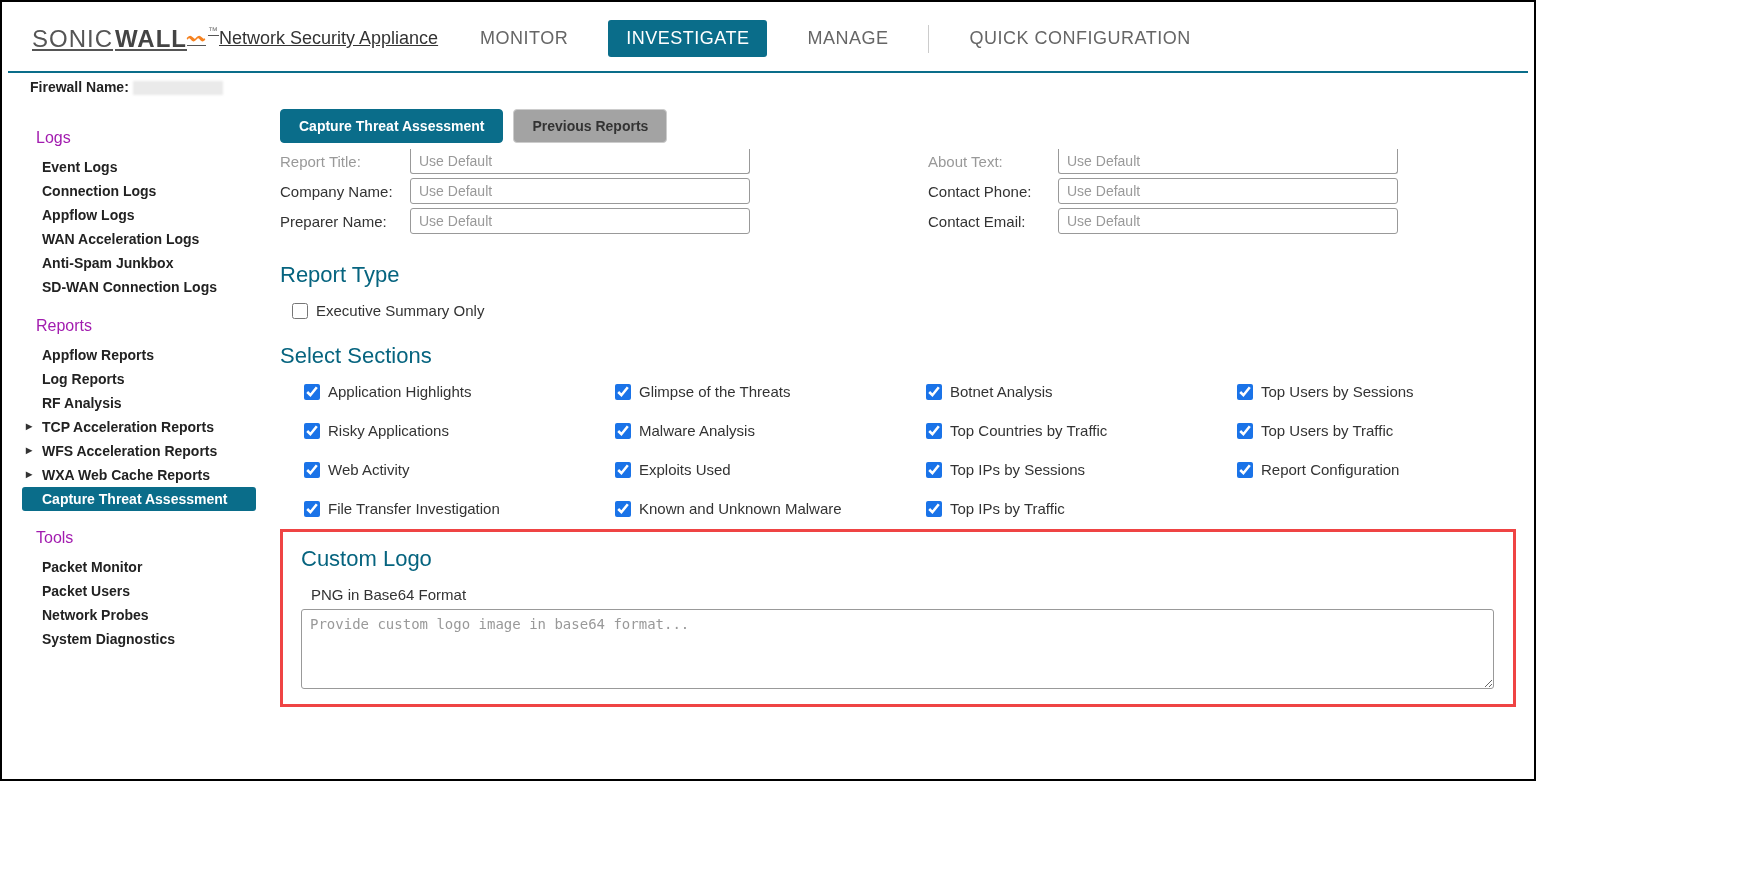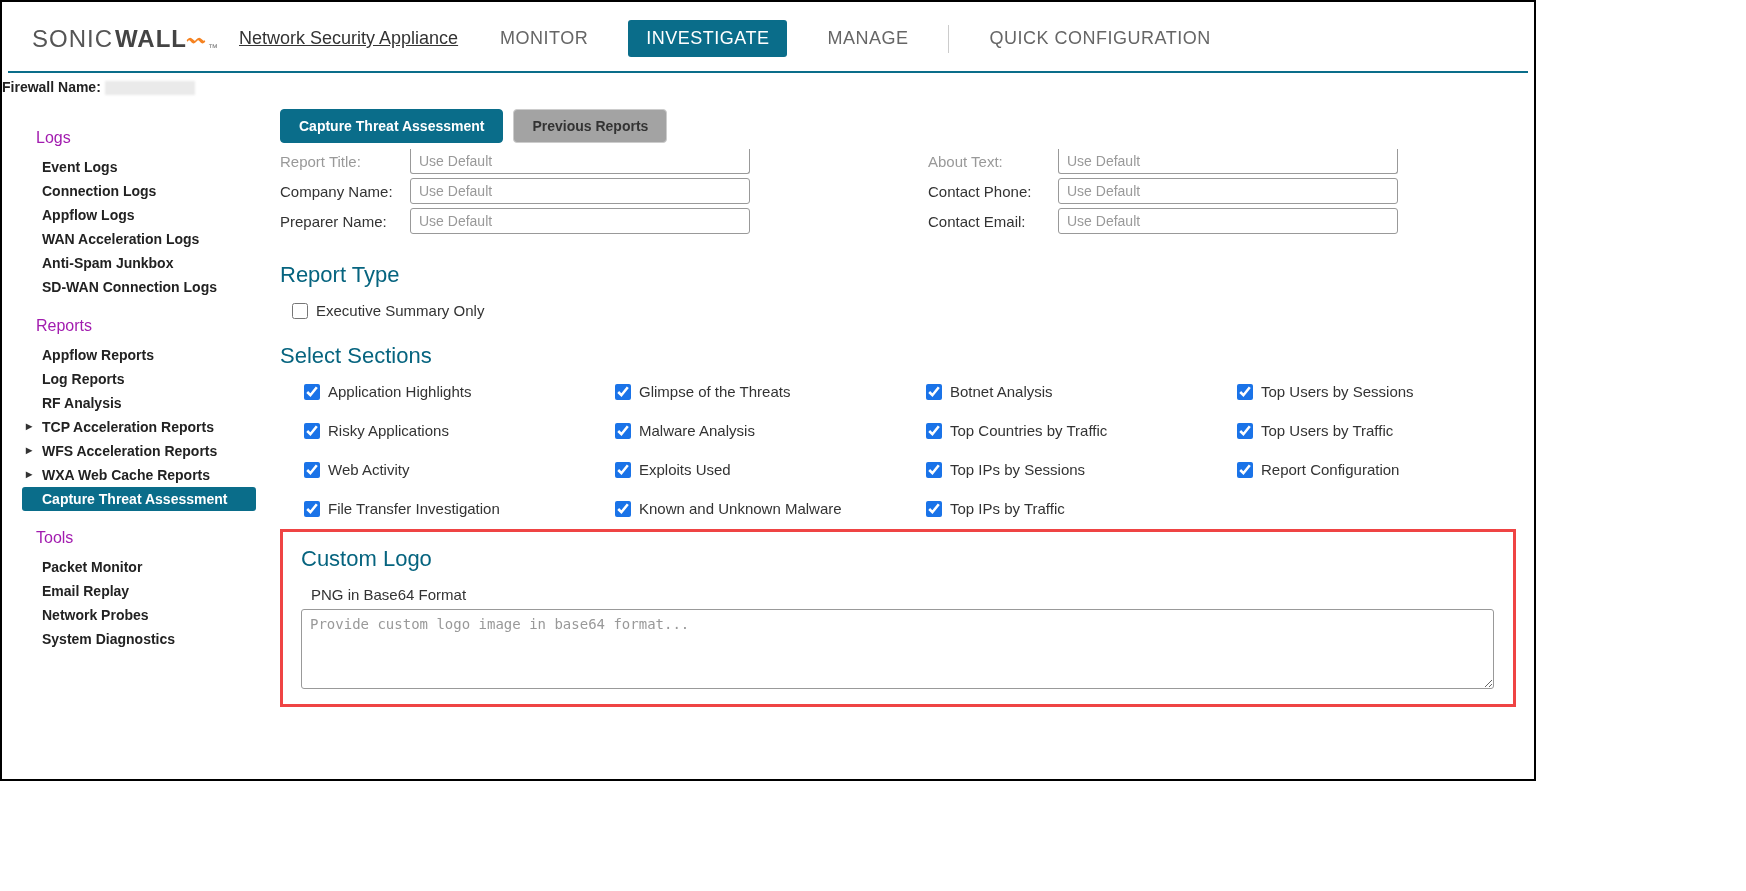--- a/index.html
+++ b/index.html
@@ -17,27 +17,27 @@
   overflow: hidden;
   position: relative;
 }
 .header {
   display: flex;
   align-items: center;
   padding: 18px 30px 14px 30px;
 }
 .logo {
   display: flex;
-  align-items: flex-end;
+  align-items: flex-start;
   font-family: Arial, sans-serif;
   font-weight: 300;
   letter-spacing: 1px;
   font-size: 24px;
   color: #555;
-  margin-right: 20px;
+  text-decoration: underline;
 }
 .logo .sonic { font-weight: 300; }
 .logo .wall { font-weight: 600; color: #444; margin-left: 2px; }
 .logo .flame {
   color: #f58220;
   font-size: 18px;
   display: inline-block;
   transform: translateY(-2px);
 }
 .logo .tm { font-size: 10px; vertical-align: super; color:#777; margin-left:2px; }
@@ -68,21 +68,21 @@
   width: 1px;
   height: 28px;
   background: #ccc;
 }
 .hr {
   height: 2px;
   background: #0a6d8a;
   margin: 0 6px;
 }
 .firewall {
-  padding: 6px 0;
+  padding: 6px 28px;
   font-size: 14px;
   font-weight: 600;
   color: #222;
 }
 .firewall .val {
   display: inline-block;
   width: 90px;
   height: 14px;
   background: #eaeaea;
   filter: blur(1px);
@@ -259,21 +259,21 @@
       <div class="side-item">Appflow Reports</div>
       <div class="side-item">Log Reports</div>
       <div class="side-item">RF Analysis</div>
       <div class="side-item caret">TCP Acceleration Reports</div>
       <div class="side-item caret">WFS Acceleration Reports</div>
       <div class="side-item caret">WXA Web Cache Reports</div>
       <div class="side-item active">Capture Threat Assessment</div>
 
       <div class="side-group">Tools</div>
       <div class="side-item">Packet Monitor</div>
-      <div class="side-item">Email Replay</div>
+      <div class="side-item">Packet Users</div>
       <div class="side-item">Network Probes</div>
       <div class="side-item">System Diagnostics</div>
     </div>
 
     <div class="main">
 
       <div class="tabs">
         <div class="tab active">Capture Threat Assessment</div>
         <div class="tab">Previous Reports</div>
       </div>

